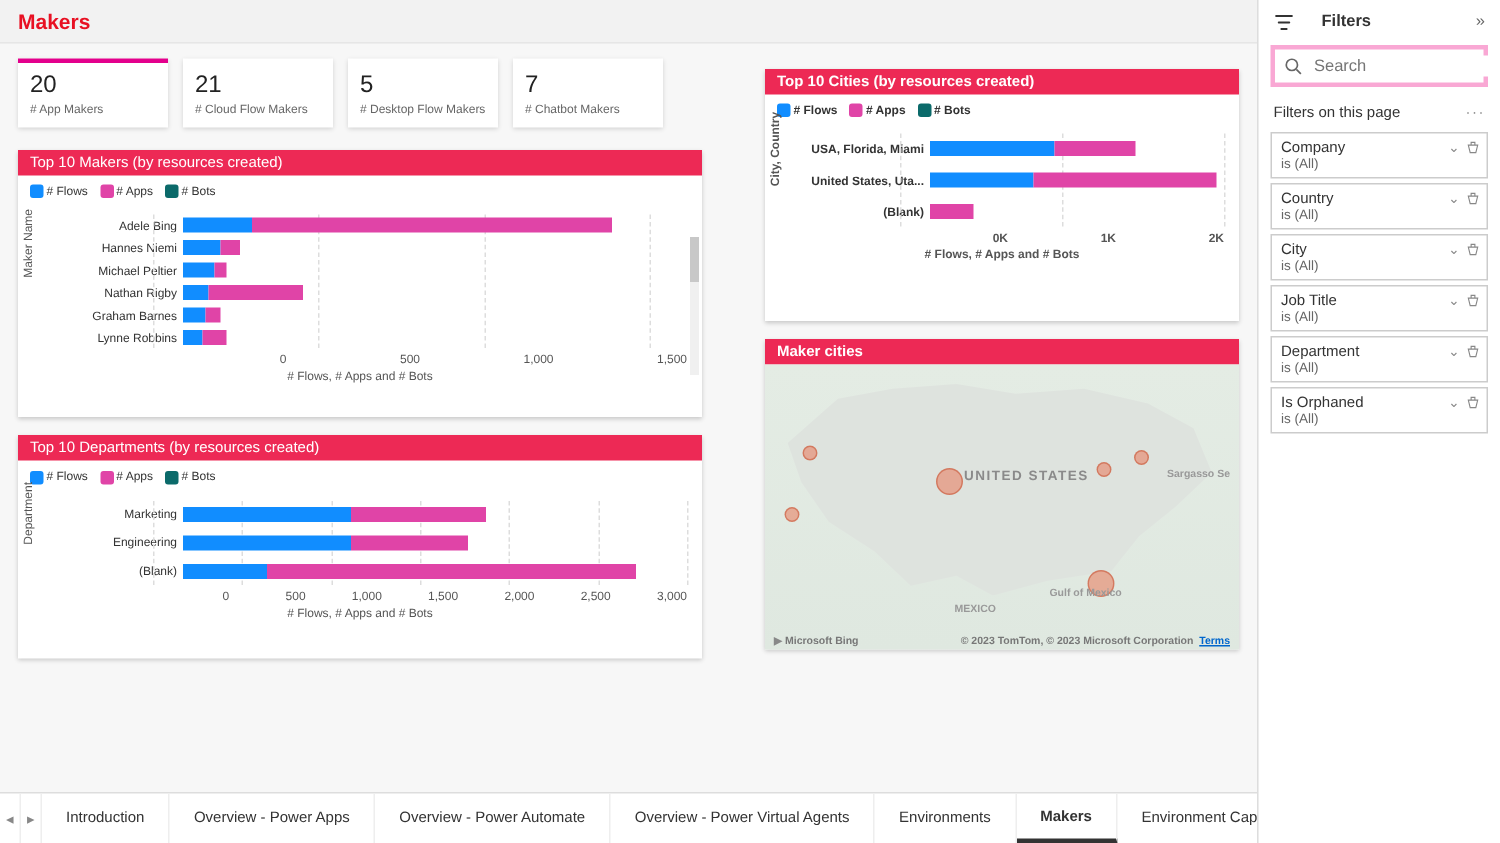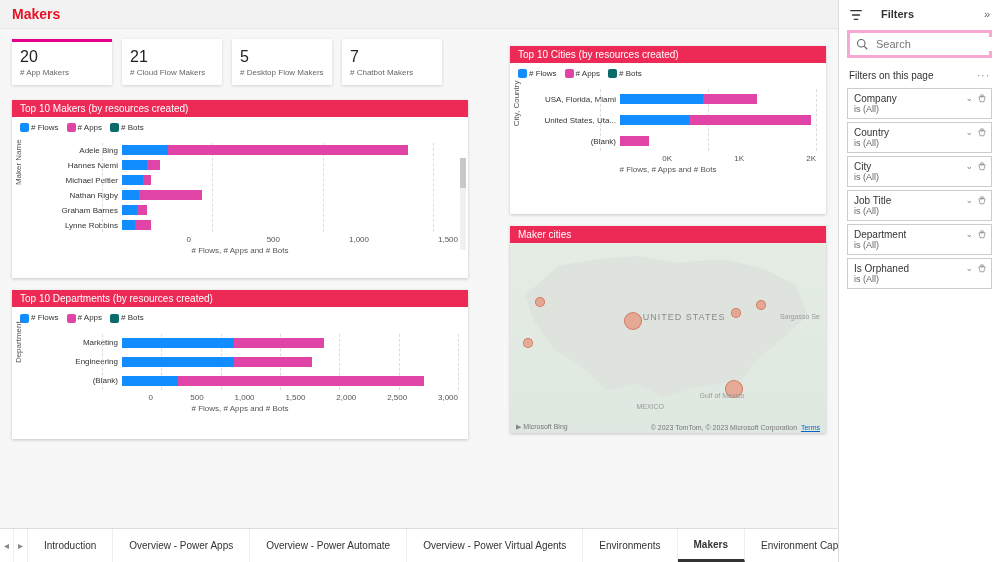--- a/index.html
+++ b/index.html
@@ -209,21 +209,21 @@
                 <span>1,500</span>
                 <span>2,000</span>
                 <span>2,500</span>
                 <span>3,000</span>
               </div>
             <div class="xtitle"># Flows, # Apps and # Bots</div>
           </div>
         </div>
       </div>
 
-      <div class="col colR" style="top:-54px;">
+      <div class="col colR" style="top:-54px;font-weight:bold;">
         <div class="tile" style="margin-bottom:12px;">
           <div class="tile-hd">Top 10 Cities (by resources created)</div>
           <div class="legend">
             <span><i class="sw blue"></i><span># Flows</span></span>
             <span><i class="sw pink"></i><span># Apps</span></span>
             <span><i class="sw teal"></i><span># Bots</span></span>
           </div>
           <div class="chart-body" style="height:130px;">
             <div class="axis-y-title">City, Country</div>
             <div id="chart2-rows" style="position:relative;">

